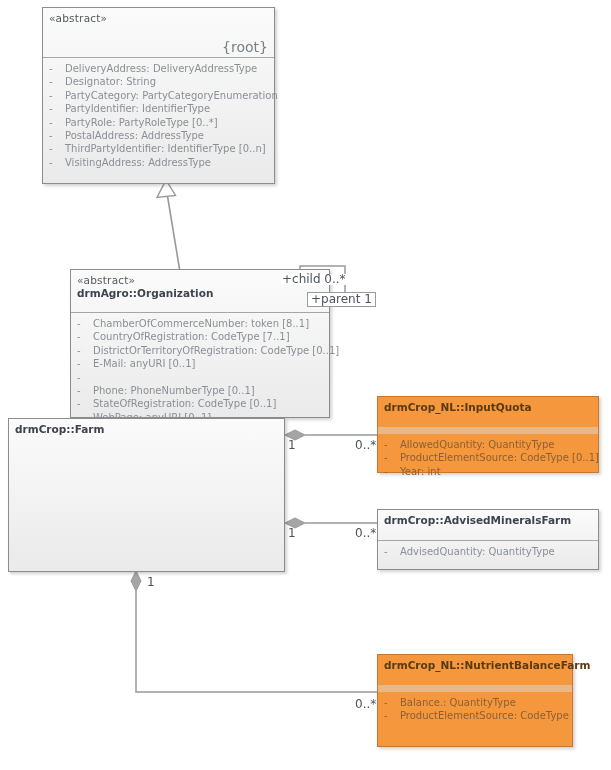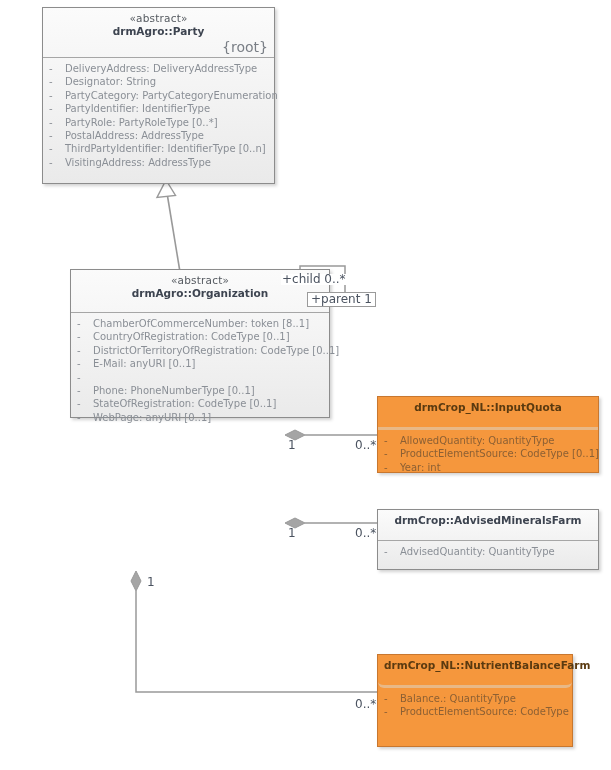--- a/index.html
+++ b/index.html
@@ -19,24 +19,23 @@
     background:linear-gradient(to bottom,#fbfbfb 0%,#f2f2f2 55%,#eaeaea 100%);
     box-shadow:2px 2px 3px rgba(0,0,0,0.18);
   }
   .uml-class.orange{
     background:#f5973d;
     border:1px solid #c8772f;
   }
   .cls-header{
     position:relative;
     padding:4px 6px 4px 6px;
-    text-align:center;
     border-bottom:1px solid #a6a6a6;
   }
-  .uml-class.orange .cls-header{border-bottom:3px solid #15803d;border-bottom-color:#e8b887;}
+  .uml-class.orange .cls-header{border-bottom:7px solid #15803d;border-bottom-color:#e8b887;}
   .stereotype{
     display:block;
     font-size:10.5px;color:#555a60;line-height:13px;
     letter-spacing:0.2px;
   }
   .cls-name{
     display:block;
     font-size:10.5px;font-weight:bold;color:#3d4450;line-height:13px;
   }
   .uml-class.orange .cls-name{color:#5a3a10;}
@@ -106,21 +105,20 @@
 
     <g>
       <path d="M 136 591 L 136 692 L 377 692" fill="none" stroke="#999999" stroke-width="1.5"></path>
       <polygon points="136,571 131,581 136,591 141,581" fill="#a5a5a5" stroke="#999999" stroke-width="1"></polygon>
     </g>
   </svg>
 
   <div class="uml-class" style="left:42px;top:7px;width:233px;height:177px;">
     <div class="cls-header" style="height:41px;">
       <span class="stereotype">«abstract»</span>
-      <span class="cls-name">drmAgro::Party</span>
       <span class="root-tag">{root}</span>
     </div>
     <div class="cls-body">
       <div class="attr">
           <span class="vis">-</span>
           <span>DeliveryAddress: DeliveryAddressType</span>
         </div>
       <div class="attr">
           <span class="vis">-</span>
           <span>Designator: String</span>
@@ -157,21 +155,21 @@
       <span class="stereotype">«abstract»</span>
       <span class="cls-name">drmAgro::Organization</span>
     </div>
     <div class="cls-body">
       <div class="attr">
           <span class="vis">-</span>
           <span>ChamberOfCommerceNumber: token [8..1]</span>
         </div>
       <div class="attr">
           <span class="vis">-</span>
-          <span>CountryOfRegistration: CodeType [0..1]</span>
+          <span>CountryOfRegistration: CodeType [7..1]</span>
         </div>
       <div class="attr">
           <span class="vis">-</span>
           <span>DistrictOrTerritoryOfRegistration: CodeType [0..1]</span>
         </div>
       <div class="attr">
           <span class="vis">-</span>
           <span>E-Mail: anyURI [0..1]</span>
         </div>
       <div class="attr">
@@ -185,20 +183,26 @@
           <span class="vis">-</span>
           <span>StateOfRegistration: CodeType [0..1]</span>
         </div>
       <div class="attr">
           <span class="vis">-</span>
           <span>WebPage: anyURI [0..1]</span>
         </div>
     </div>
   </div>
 
+  <div class="uml-class" style="left:8px;top:418px;width:277px;height:154px;">
+    <div class="cls-header" style="height:22px;border-bottom:none;">
+      <span class="cls-name">drmCrop::Farm</span>
+    </div>
+    <div class="cls-body"></div>
+  </div>
 
   <div class="uml-class orange" style="left:377px;top:396px;width:222px;height:77px;">
     <div class="cls-header" style="height:22px;">
       <span class="cls-name">drmCrop_NL::InputQuota</span>
     </div>
     <div class="cls-body">
       <div class="attr">
           <span class="vis">-</span>
           <span>AllowedQuantity: QuantityType</span>
         </div>
@@ -219,21 +223,21 @@
     </div>
     <div class="cls-body">
       <div class="attr">
           <span class="vis">-</span>
           <span>AdvisedQuantity: QuantityType</span>
         </div>
     </div>
   </div>
 
   <div class="uml-class orange" style="left:377px;top:654px;width:196px;height:93px;">
-    <div class="cls-header" style="height:22px;border-radius:6px;">
+    <div class="cls-header" style="height:22px;">
       <span class="cls-name">drmCrop_NL::NutrientBalanceFarm</span>
     </div>
     <div class="cls-body">
       <div class="attr">
           <span class="vis">-</span>
           <span>Balance.: QuantityType</span>
         </div>
       <div class="attr">
           <span class="vis">-</span>
           <span>ProductElementSource: CodeType</span>

